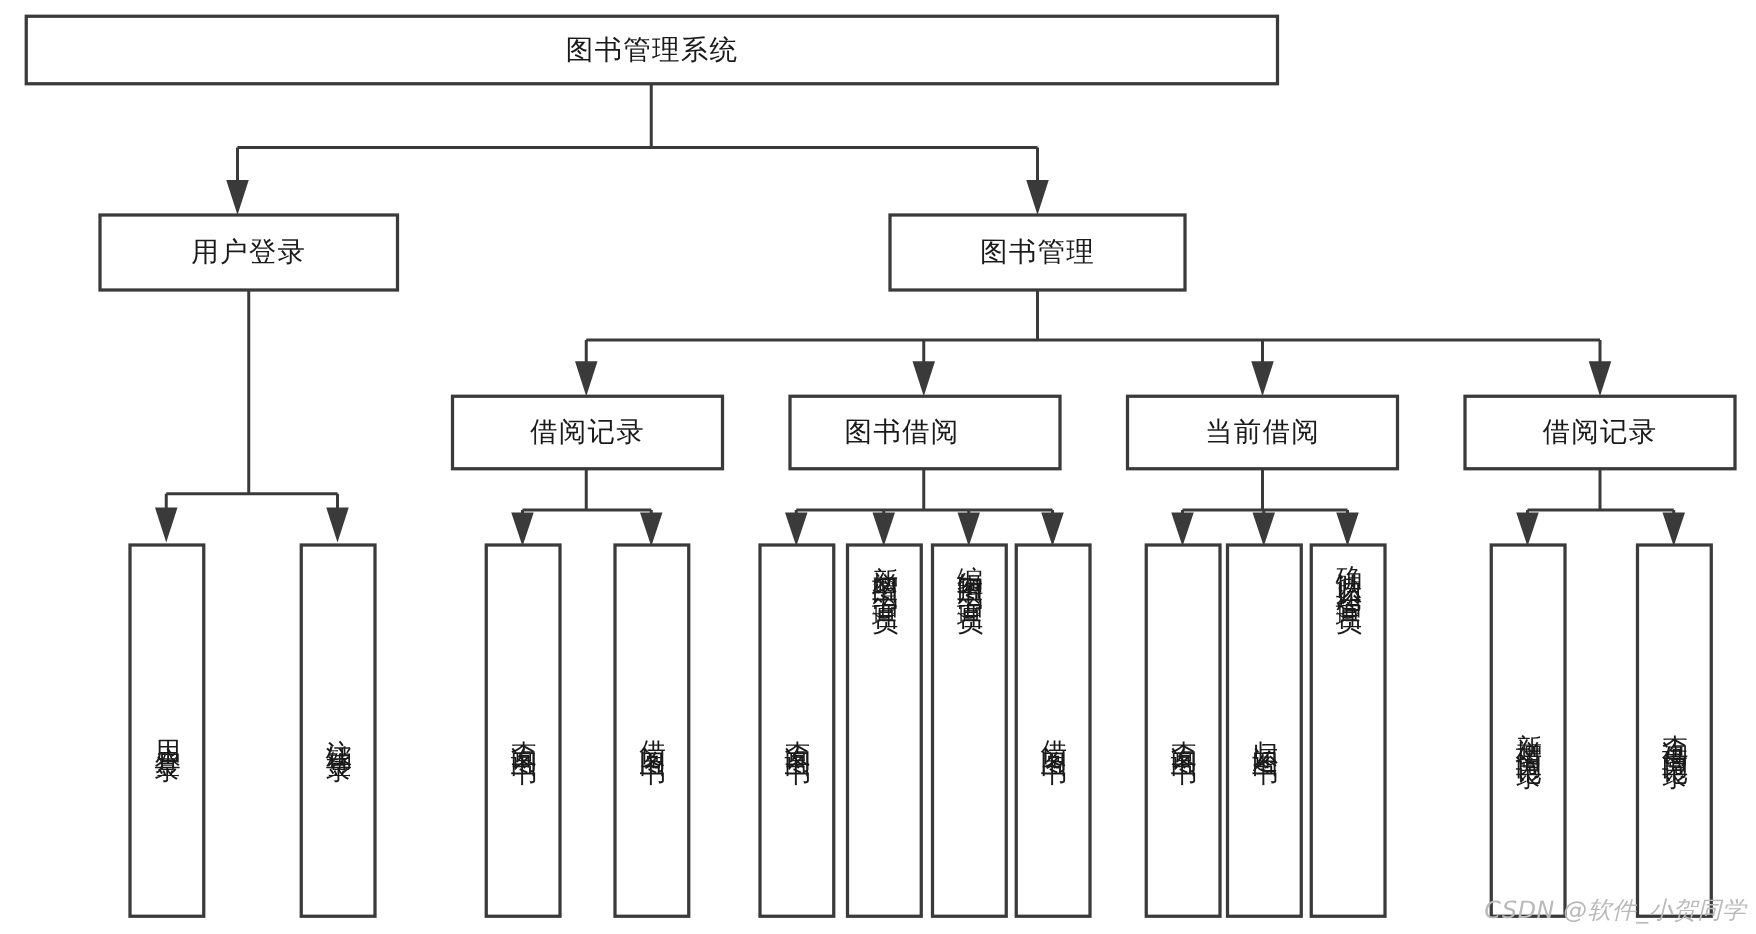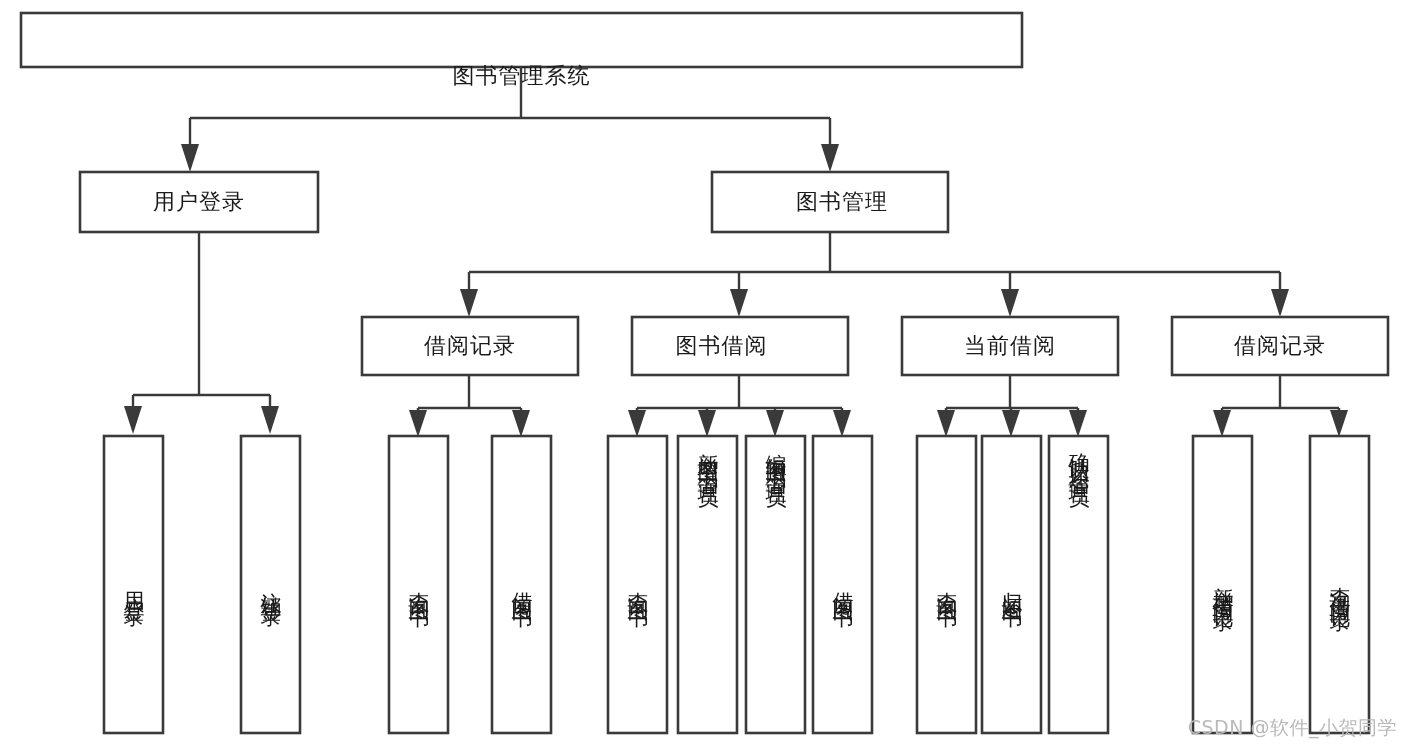--- a/index.html
+++ b/index.html
@@ -72,20 +72,21 @@
   }
   .watermark {
     position: absolute;
     right: 8px;
     bottom: 6px;
     font-family: "DejaVu Sans", "Liberation Sans", sans-serif;
     font-size: 19px;
     color: #b9b9b9;
     white-space: nowrap;
     letter-spacing: 0.5px;
+    font-style: italic;
   }
 </style>
 </head>
 <body>
 
 <div id="canvas">
 
   <svg class="diagram" viewBox="0 0 1405 747">
     <defs>
       <g id="arrow-tpl"></g>
@@ -175,28 +176,28 @@
     <rect class="node-box" x="813" y="436" width="59" height="297"></rect>
 
     <rect class="node-box" x="917" y="436" width="59" height="297"></rect>
     <rect class="node-box" x="982" y="436" width="59" height="297"></rect>
     <rect class="node-box" x="1049" y="436" width="59" height="297"></rect>
 
     <rect class="node-box" x="1193" y="436" width="59" height="297"></rect>
     <rect class="node-box" x="1310" y="436" width="59" height="297"></rect>
   </svg>
 
-  <div class="htext-wrap" style="left:21px; top:13px; width:1001px; height:54px;margin-top:36px;">
+  <div class="htext-wrap" style="left:21px; top:13px; width:1001px; height:54px;">
     <span class="htext">图书管理系统</span>
   </div>
 
   <div class="htext-wrap" style="left:80px; top:172px; width:238px; height:60px;">
     <span class="htext">用户登录</span>
   </div>
-  <div class="htext-wrap" style="left:712px; top:172px; width:236px; height:60px;margin-left:12px;">
+  <div class="htext-wrap" style="left:712px; top:172px; width:236px; height:60px;">
     <span class="htext">图书管理</span>
   </div>
 
   <div class="htext-wrap" style="left:362px; top:317px; width:216px; height:58px;">
     <span class="htext">借阅记录</span>
   </div>
   <div class="htext-wrap" style="left:632px; top:317px; width:179px; height:58px;">
     <span class="htext">图书借阅</span>
   </div>
   <div class="htext-wrap" style="left:902px; top:317px; width:216px; height:58px;">

